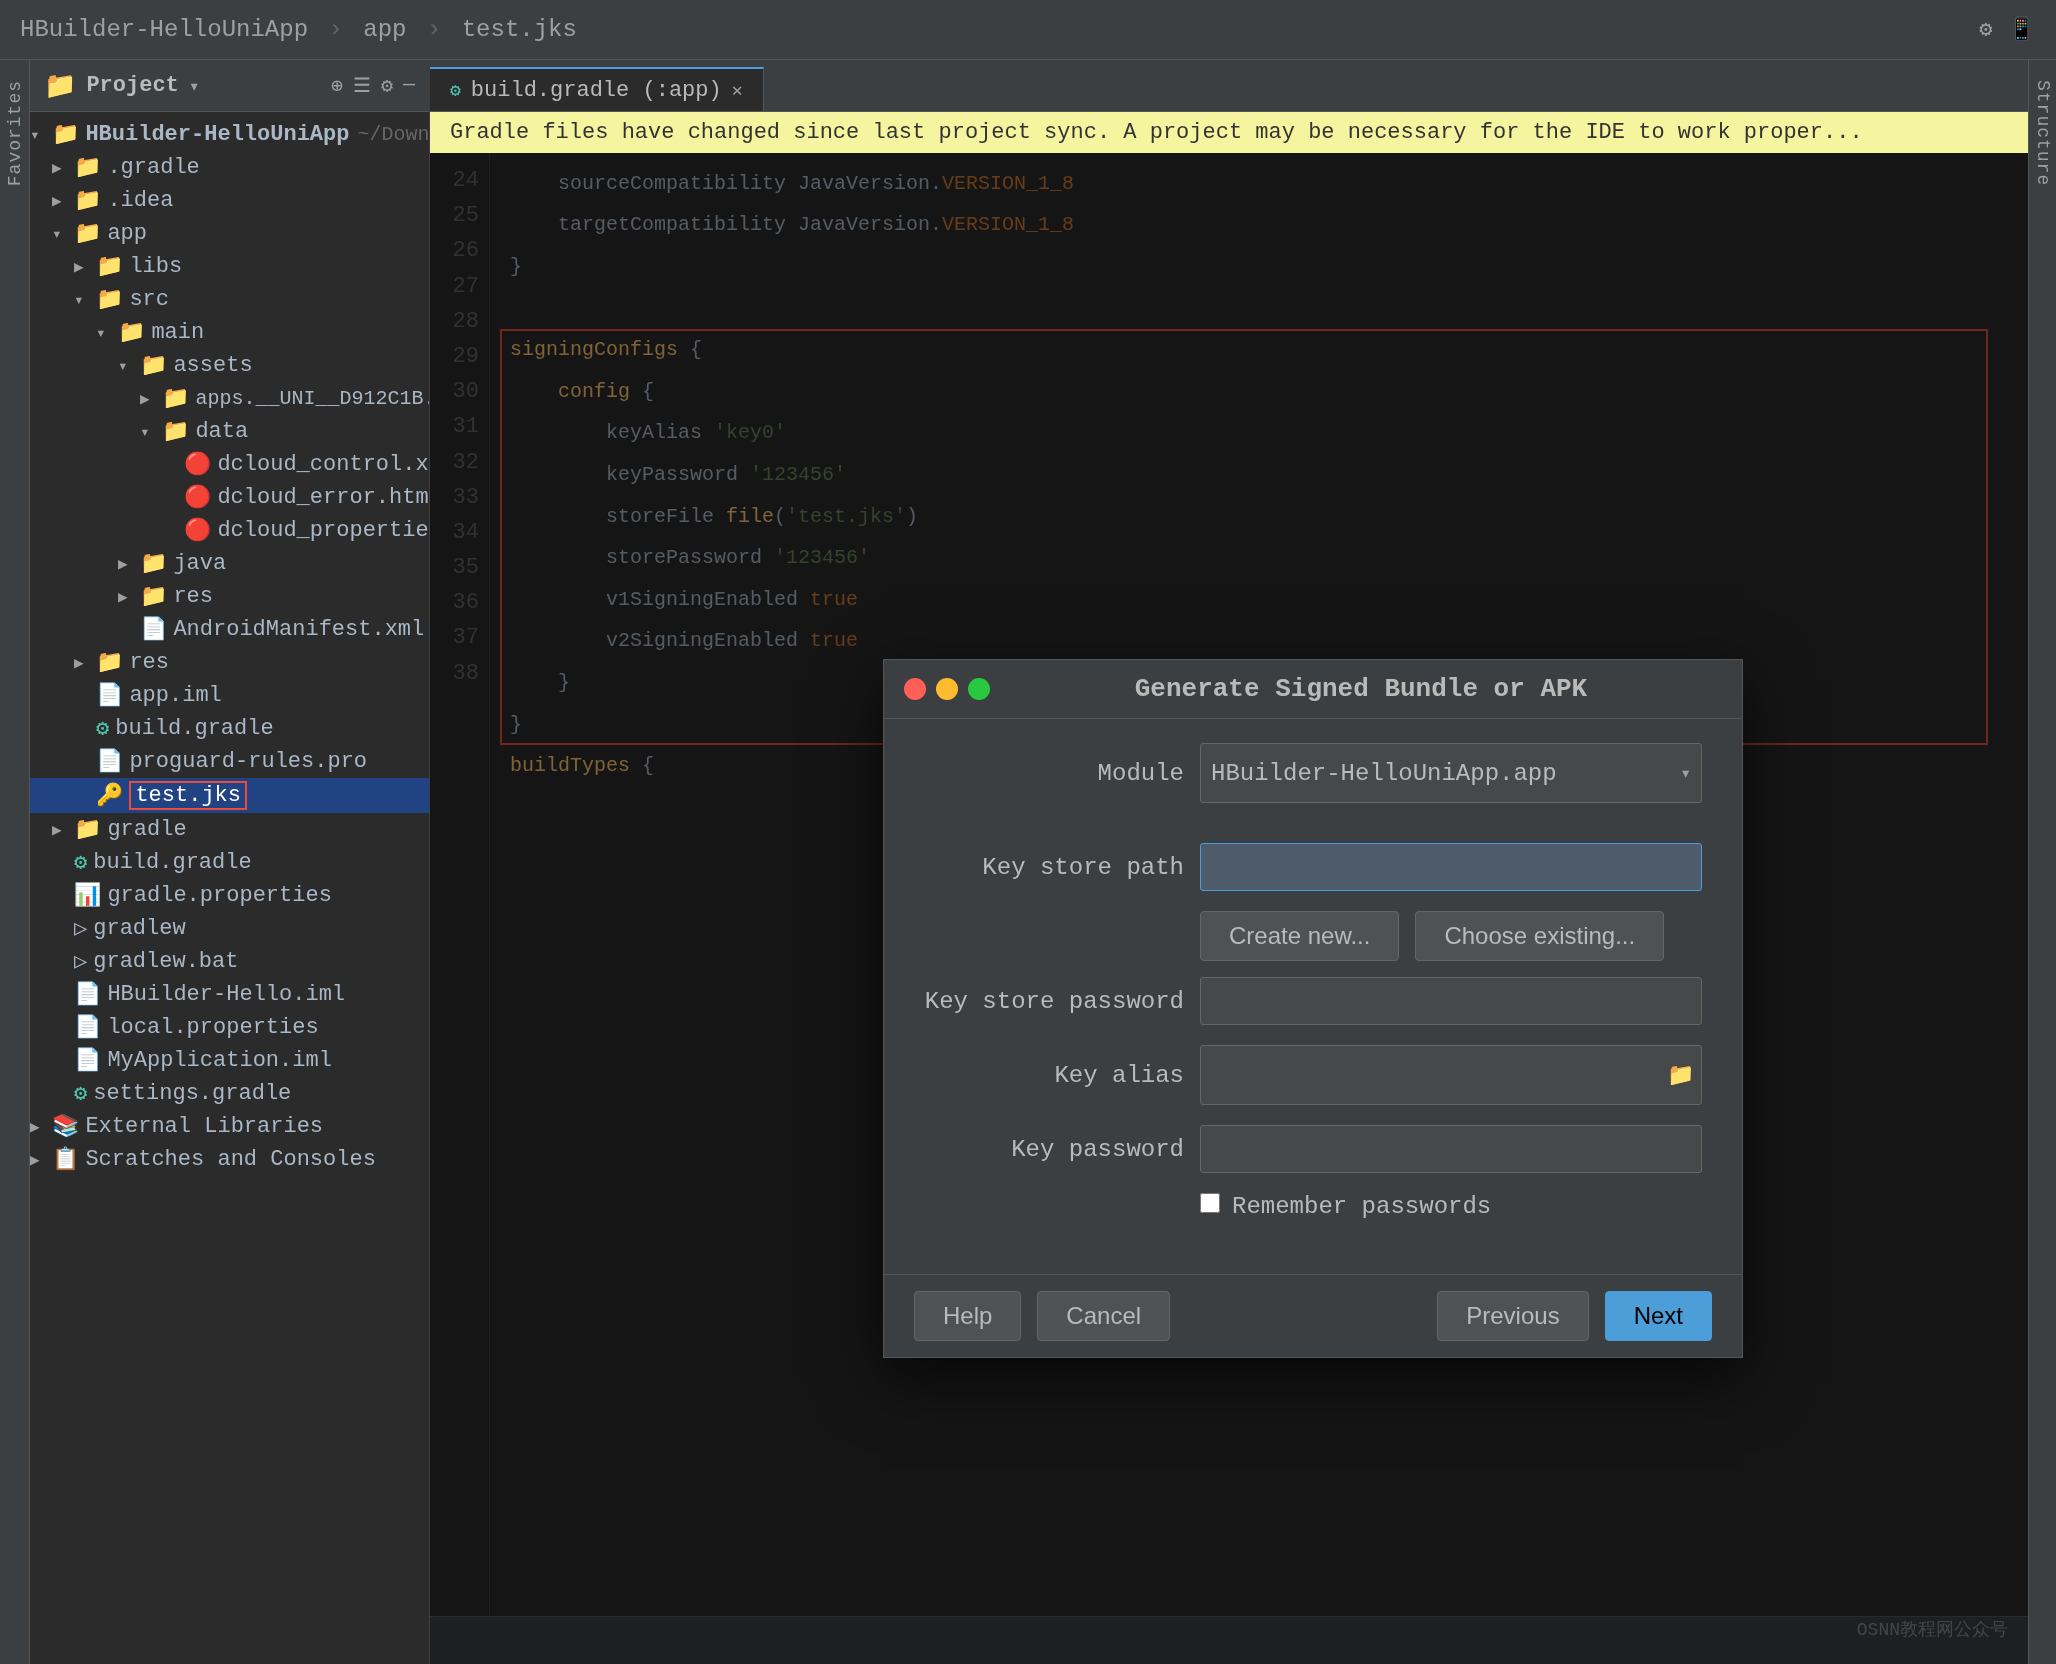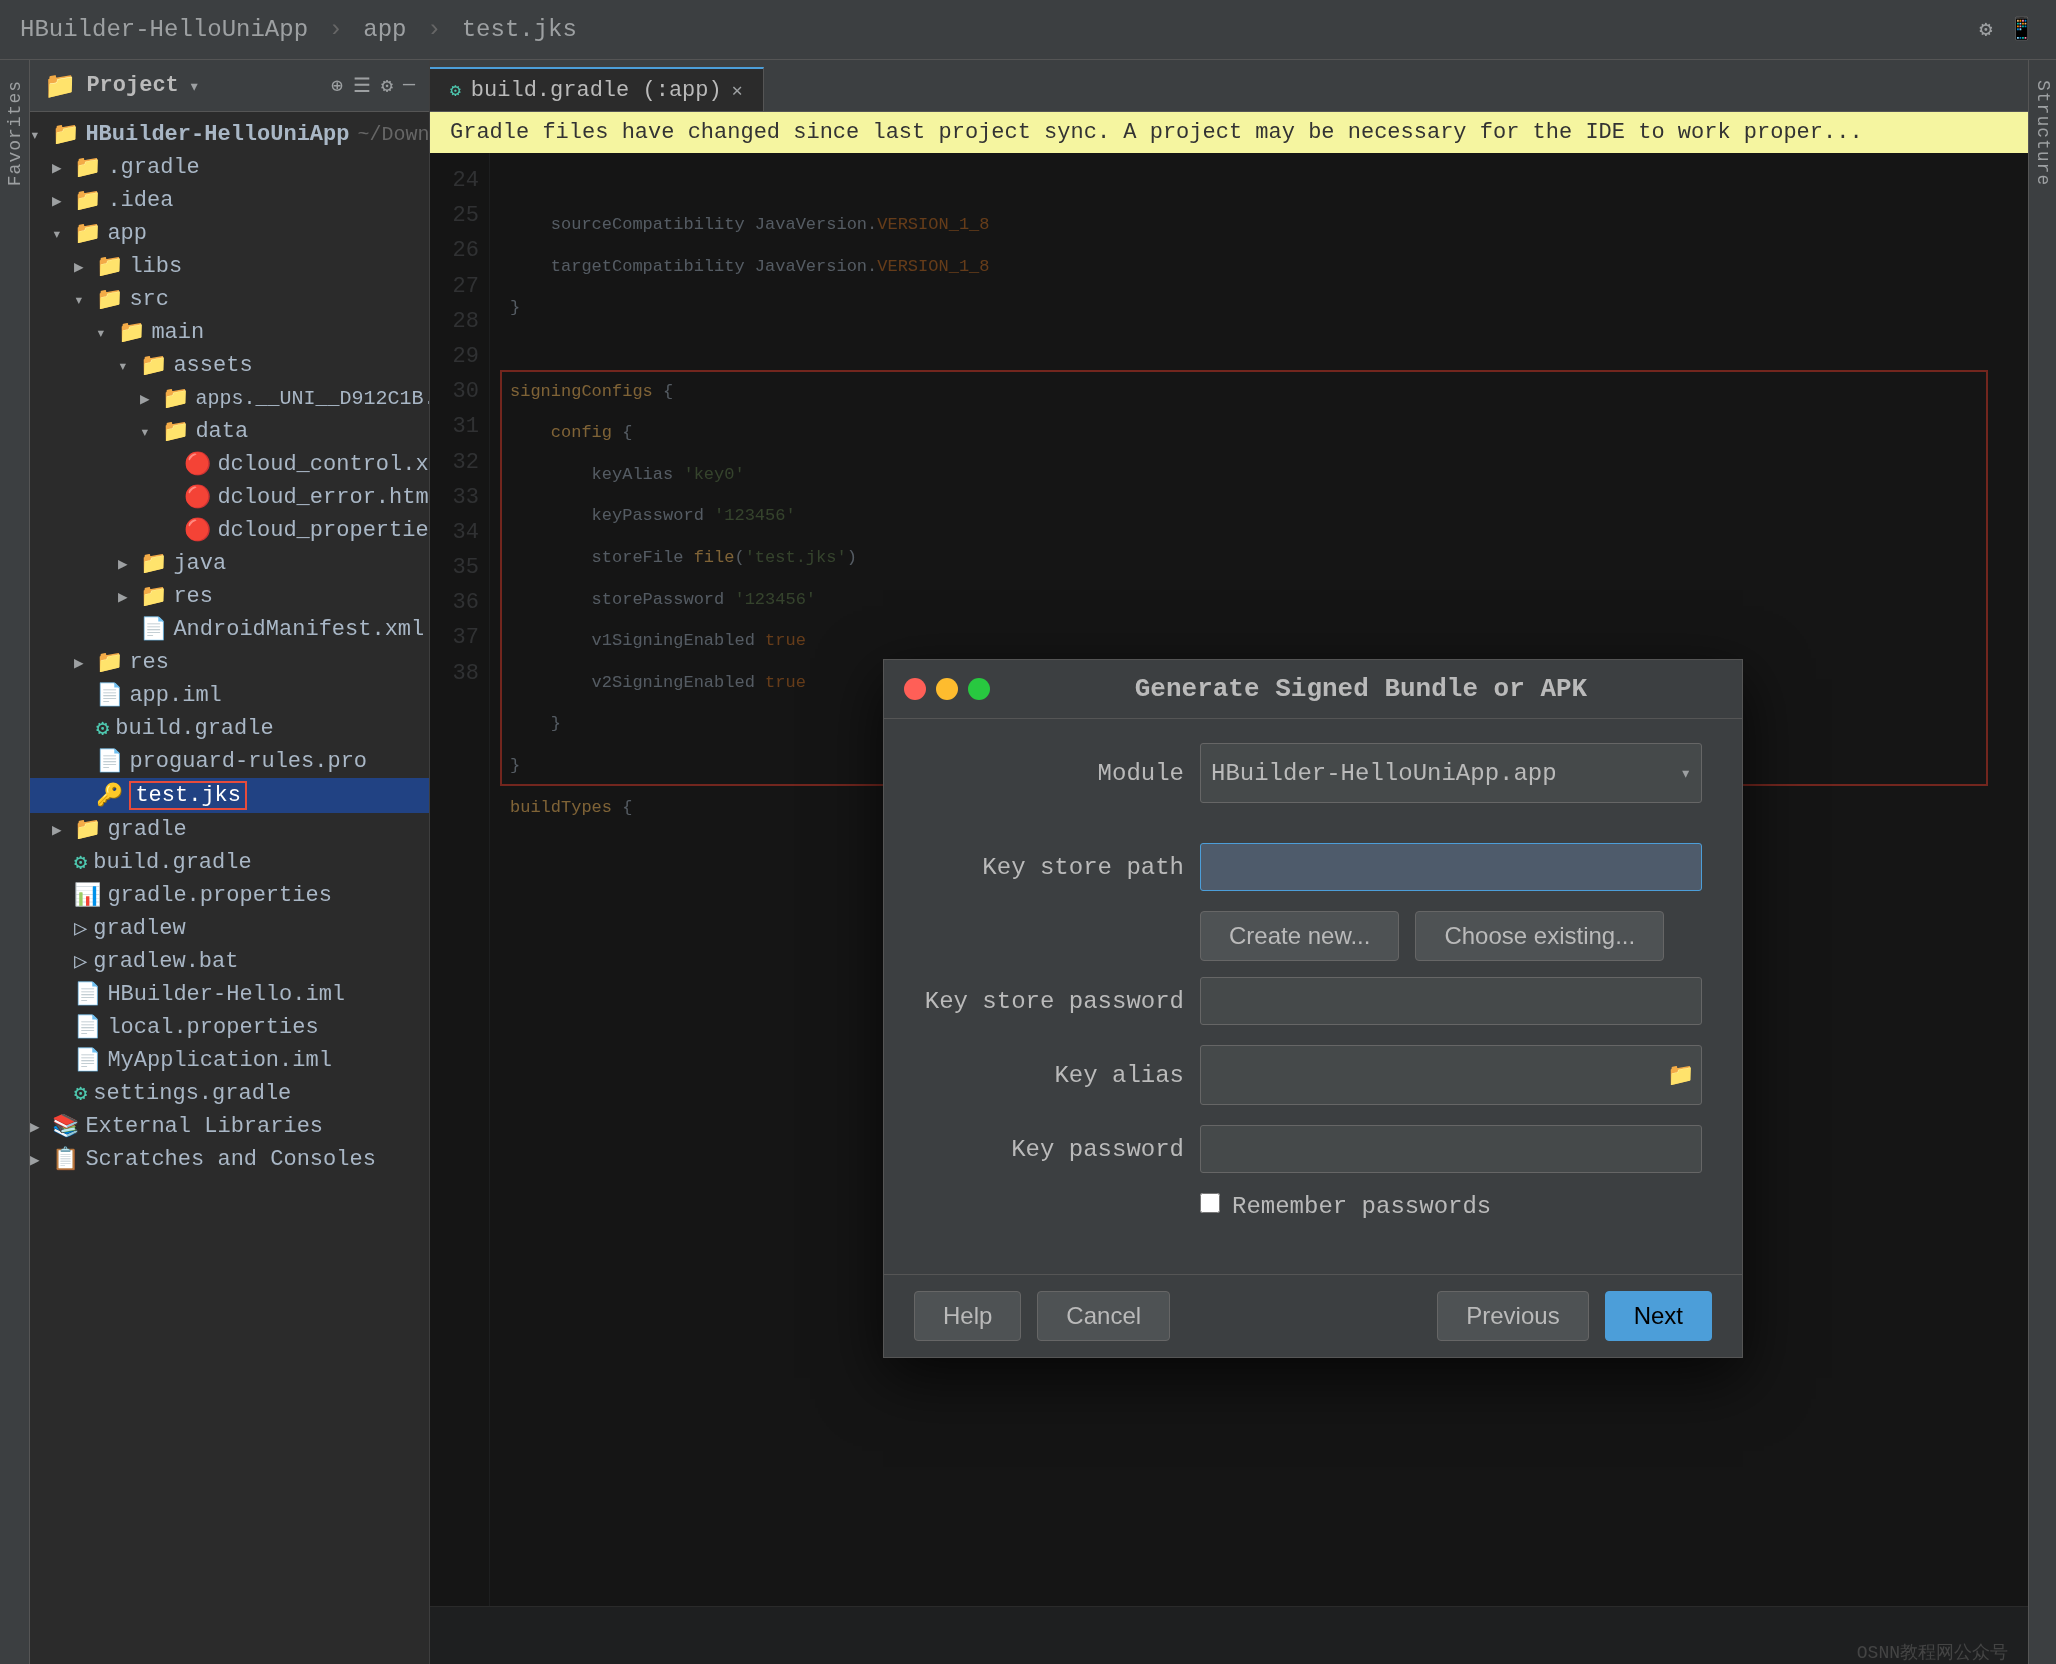--- a/index.html
+++ b/index.html
@@ -198,25 +198,24 @@
       font-size: 22px;
       padding: 10px 10px 10px 0;
       text-align: right;
       line-height: 1.6;
       border-right: 1px solid #3c3f41;
       flex-shrink: 0;
     }
     .code-content {
       flex: 1;
       padding: 10px 20px;
-      font-size: 17px;
+      font-size: 20px;
       line-height: 1.6;
       overflow: hidden;
       position: relative;
-      margin-top: 41px;
     }
 
     
     .kw { color: #cc7832; }
     .fn { color: #ffc66d; }
     .str { color: #6a8759; }
     .plain { color: #a9b7c6; }
     .bracket { color: #a9b7c6; }
 
     .code-line {
@@ -387,24 +386,24 @@
       display: flex;
       gap: 16px;
     }
 
     
     .bottom-bar {
       position: absolute;
       bottom: 0;
       left: 0;
       right: 0;
-      height: 58px;
+      height: 48px;
       background: #3c3f41;
       display: flex;
-      align-items: flex-end;
+      align-items: flex-start;
       padding: 0 20px;
       border-top: 1px solid #555;
     }
     .bottom-bar-text {
       color: #9da0a2;
       font-size: 20px;
     }
 
     
     .structure-strip {

